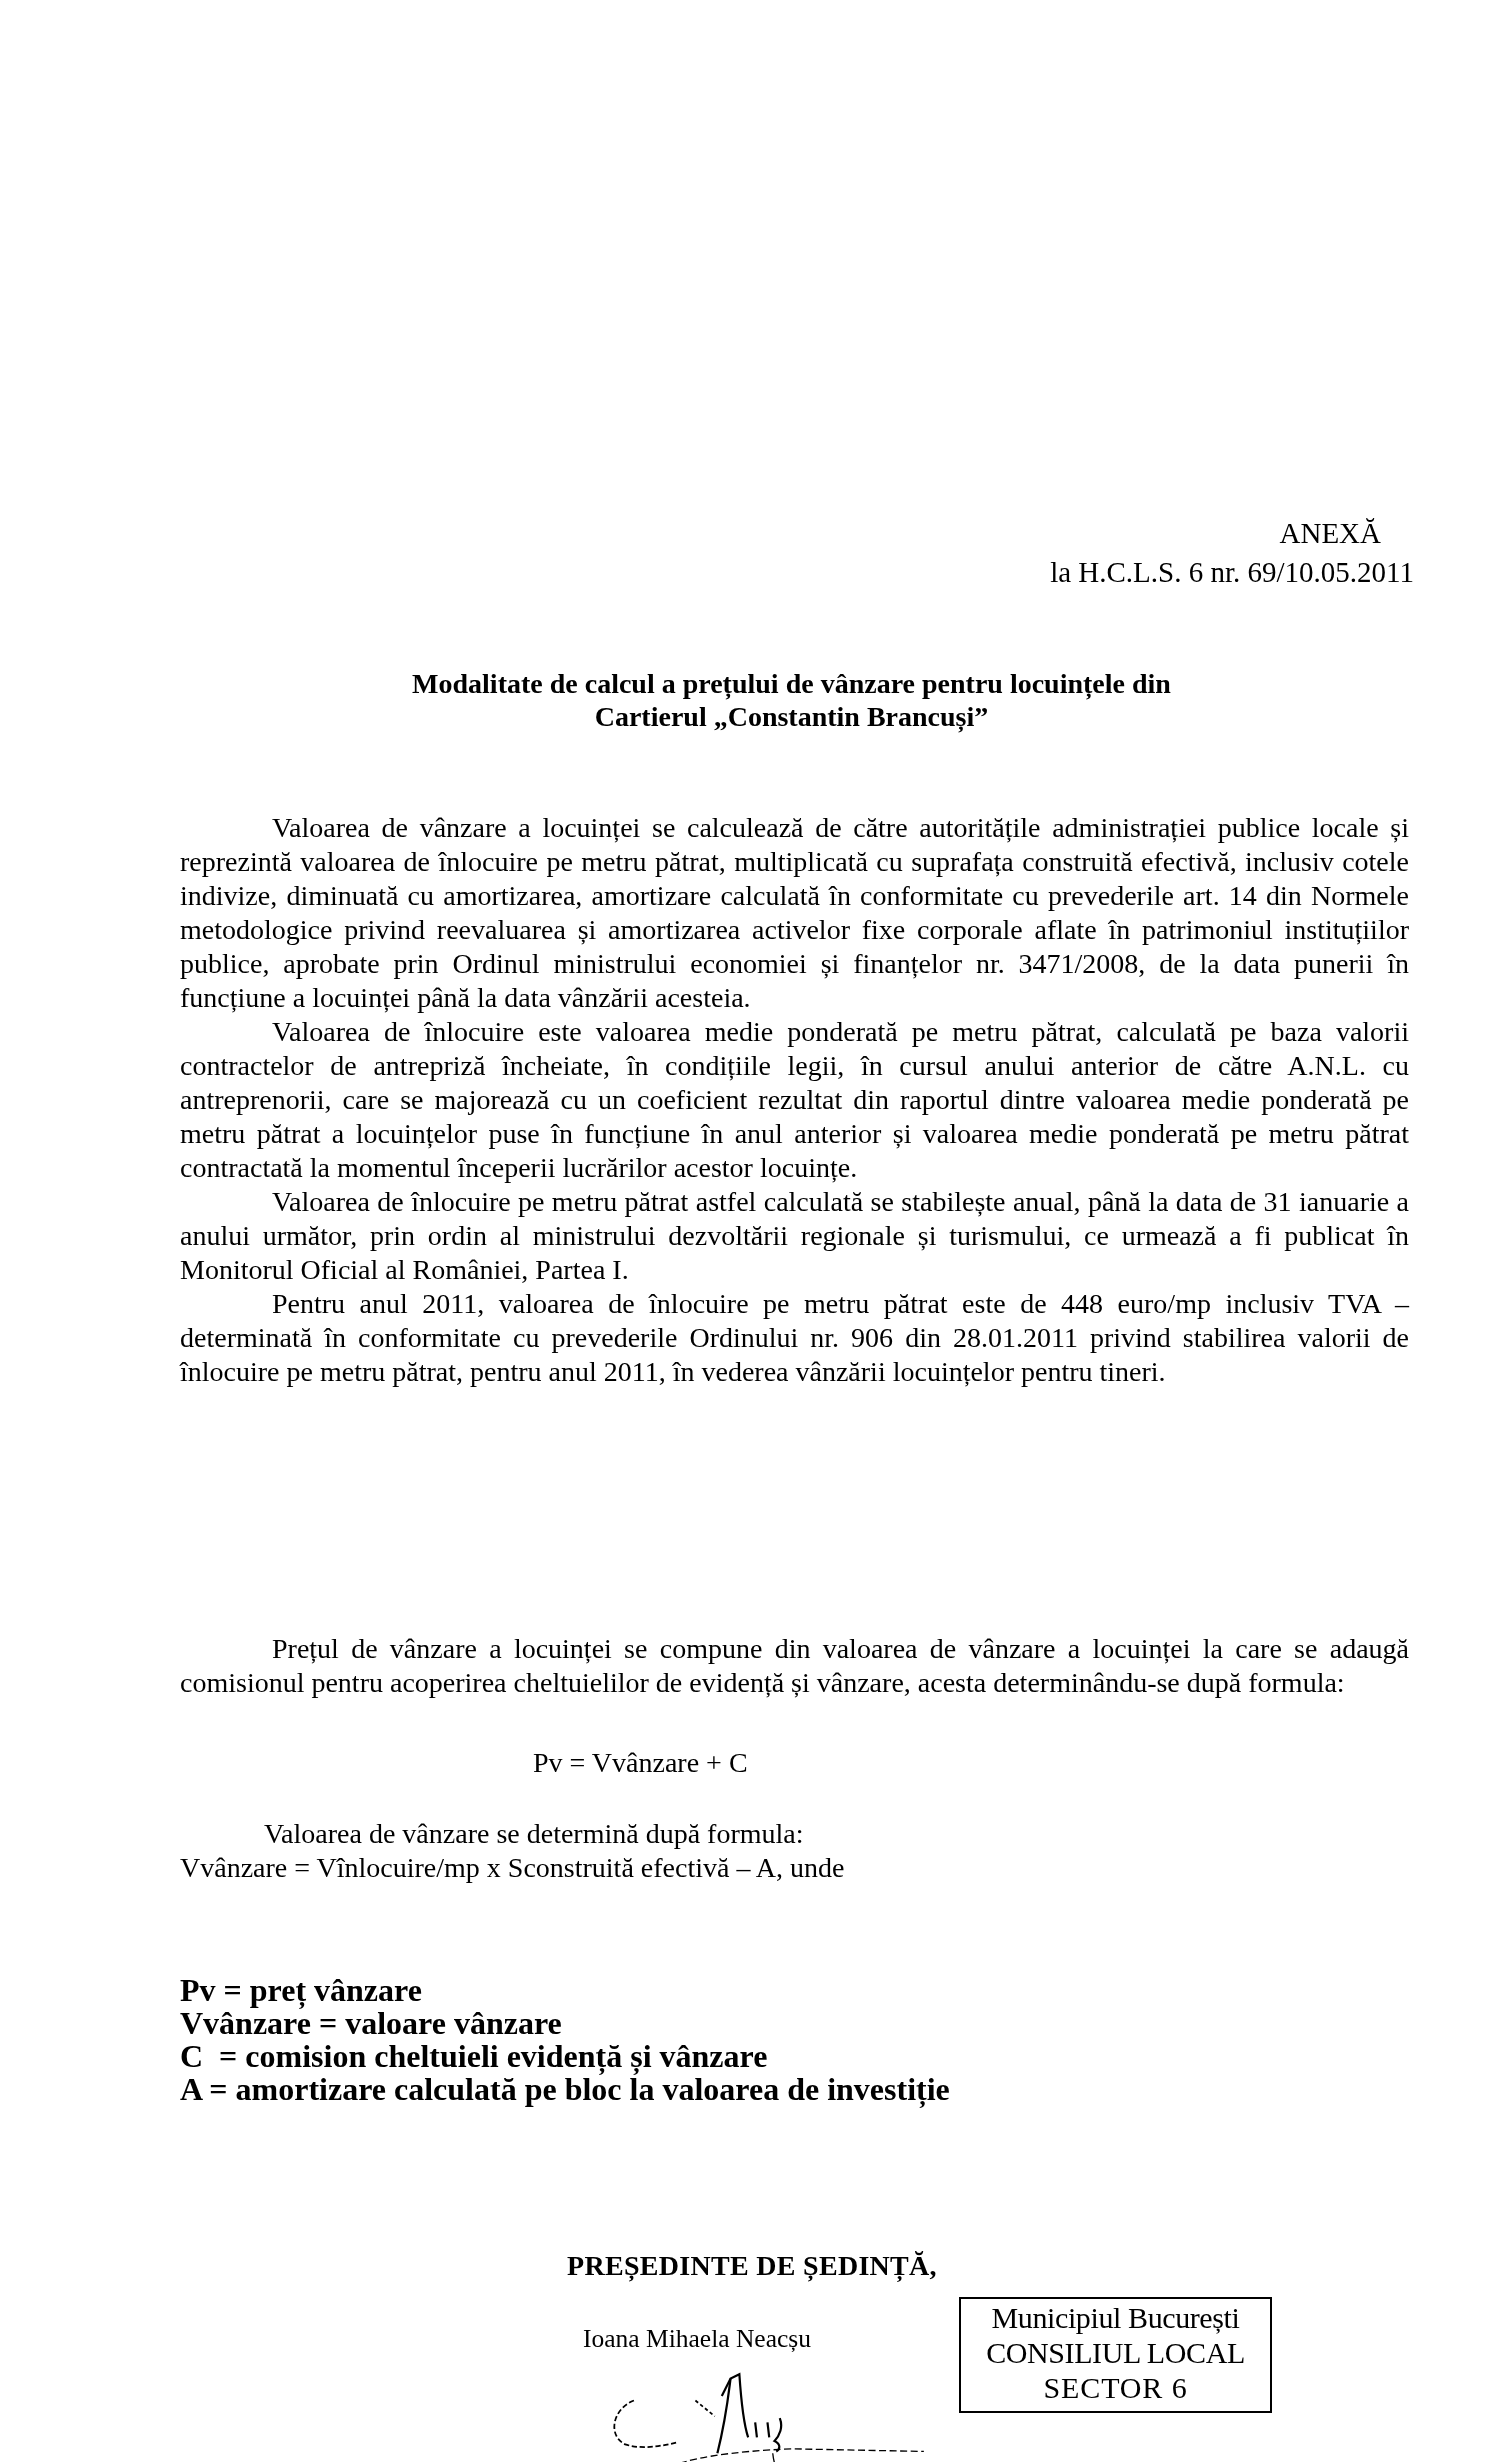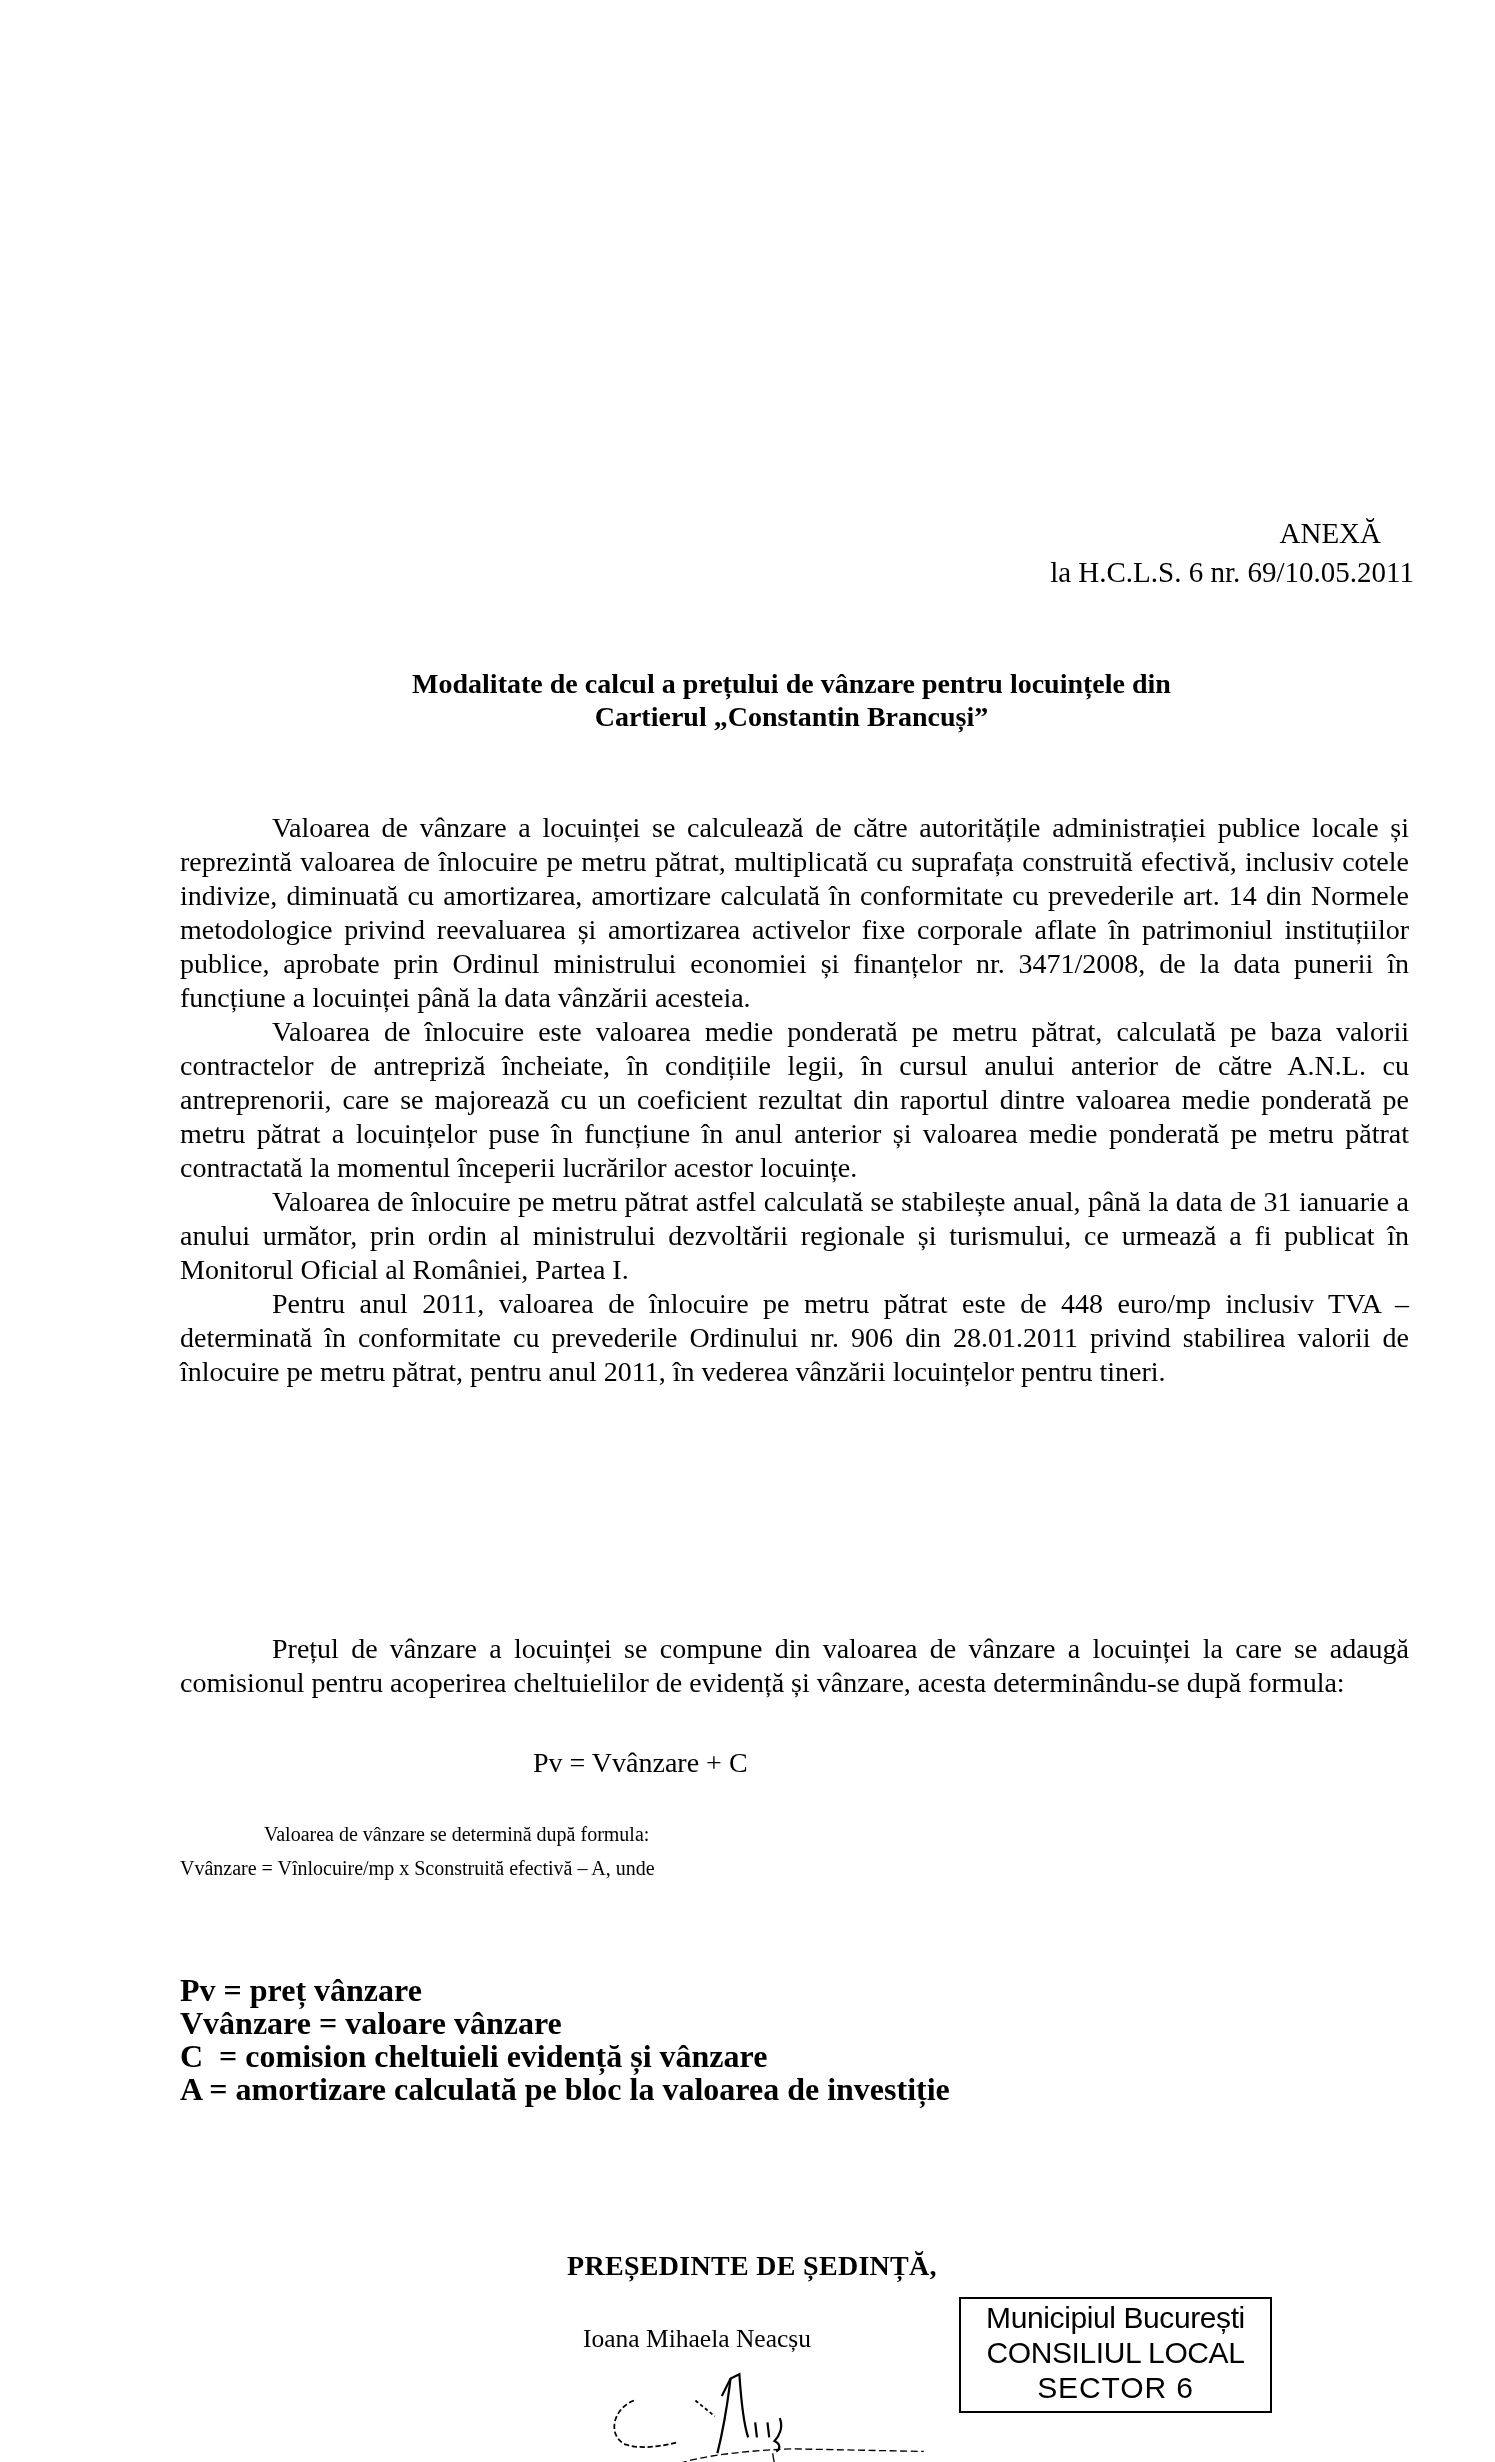--- a/index.html
+++ b/index.html
@@ -70,21 +70,21 @@
       position: absolute;
       left: 533px;
       top: 1746px;
       font-size: 28px;
       line-height: 33px;
     }
     .formula-block {
       position: absolute;
       left: 180px;
       top: 1817px;
-      font-size: 20px;
+      font-size: 28px;
       line-height: 34px;
     }
     .formula-block .fb-intro { padding-left: 84px; display: block; }
     .formula-block span { display: block; }
     .legend {
       position: absolute;
       left: 180px;
       top: 1974px;
       font-size: 32px;
       line-height: 33px;
@@ -112,21 +112,21 @@
       width: 405px;
       height: 123px;
     }
     .stamp {
       position: absolute;
       left: 959px;
       top: 2297px;
       width: 313px;
       height: 116px;
       border: 2.6px solid #000;
-      font-family: Liberation Sans, sans-serif;
+      font-family: Liberation Serif, serif;
       text-align: center;
       box-sizing: border-box;
     }
     .stamp span {
       display: block;
       font-size: 30px;
       line-height: 35px;
       white-space: nowrap;
     }
     .stamp .stamp-l1 { margin-top: 0.9px; letter-spacing: -0.4px; }

